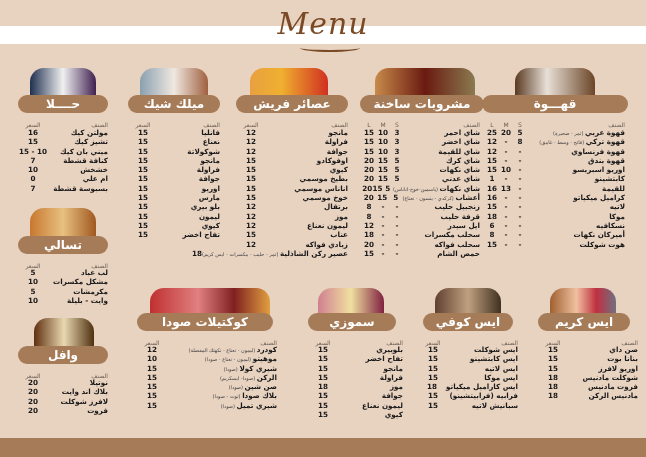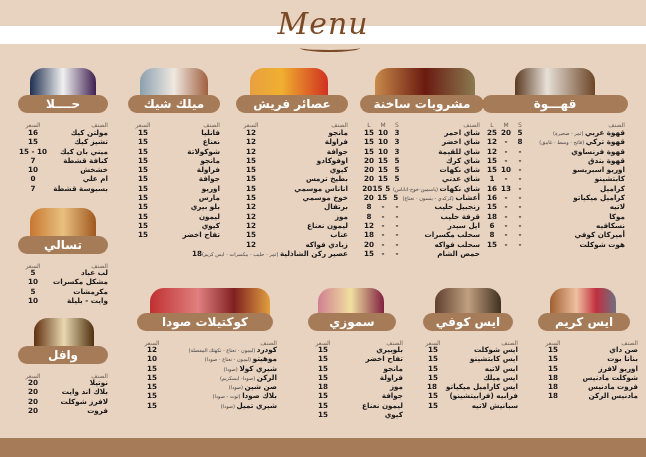--- a/index.html
+++ b/index.html
@@ -67,21 +67,21 @@
           <span class="p" style="width: 14px;">10</span>
           <span class="p" style="width: 14px;">15</span>
         </div>
         <div class="row">
           <span class="n">كابتشينو</span>
           <span class="p" style="width: 14px;">-</span>
           <span class="p" style="width: 14px;">-</span>
           <span class="p" style="width: 14px;">1</span>
         </div>
         <div class="row">
-          <span class="n">كراميل</span>
+          <span class="n">للقيمة</span>
           <span class="p" style="width: 14px;">-</span>
           <span class="p" style="width: 14px;">13</span>
           <span class="p" style="width: 14px;">16</span>
         </div>
         <div class="row">
           <span class="n">كراميل ميكياتو</span>
           <span class="p" style="width: 14px;">-</span>
           <span class="p" style="width: 14px;">-</span>
           <span class="p" style="width: 14px;">16</span>
         </div>
@@ -97,21 +97,21 @@
           <span class="p" style="width: 14px;">-</span>
           <span class="p" style="width: 14px;">18</span>
         </div>
         <div class="row">
           <span class="n">نسكافيه</span>
           <span class="p" style="width: 14px;">-</span>
           <span class="p" style="width: 14px;">-</span>
           <span class="p" style="width: 14px;">6</span>
         </div>
         <div class="row">
-          <span class="n">أميركان كوفي</span>
+          <span class="n">أميركان نكهات</span>
           <span class="p" style="width: 14px;">-</span>
           <span class="p" style="width: 14px;">-</span>
           <span class="p" style="width: 14px;">8</span>
         </div>
         <div class="row">
           <span class="n">هوت شوكلت</span>
           <span class="p" style="width: 14px;">-</span>
           <span class="p" style="width: 14px;">-</span>
           <span class="p" style="width: 14px;">15</span>
         </div>
@@ -235,21 +235,21 @@
         </div>
         <div class="row">
           <span class="n">اوفوكادو</span>
           <span class="p" style="width: 30px;">15</span>
         </div>
         <div class="row">
           <span class="n">كيوي</span>
           <span class="p" style="width: 30px;">15</span>
         </div>
         <div class="row">
-          <span class="n">بطيخ ترمس</span>
+          <span class="n">بطيخ موسمي</span>
           <span class="p" style="width: 30px;">15</span>
         </div>
         <div class="row">
           <span class="n">اناناس موسمي</span>
           <span class="p" style="width: 30px;">15</span>
         </div>
         <div class="row">
           <span class="n">خوخ موسمي</span>
           <span class="p" style="width: 30px;">15</span>
         </div>
@@ -521,21 +521,21 @@
         </div>
         <div class="row">
           <span class="n">ايس كابتشينو</span>
           <span class="p" style="width: 30px;">15</span>
         </div>
         <div class="row">
           <span class="n">ايس لاتيه</span>
           <span class="p" style="width: 30px;">15</span>
         </div>
         <div class="row">
-          <span class="n">ايس ميلك</span>
+          <span class="n">ايس موكا</span>
           <span class="p" style="width: 30px;">15</span>
         </div>
         <div class="row">
           <span class="n">ايس كاراميل ميكياتو</span>
           <span class="p" style="width: 30px;">18</span>
         </div>
         <div class="row">
           <span class="n">فرابيه (فرابيتشينو)</span>
           <span class="p" style="width: 30px;">15</span>
         </div>

